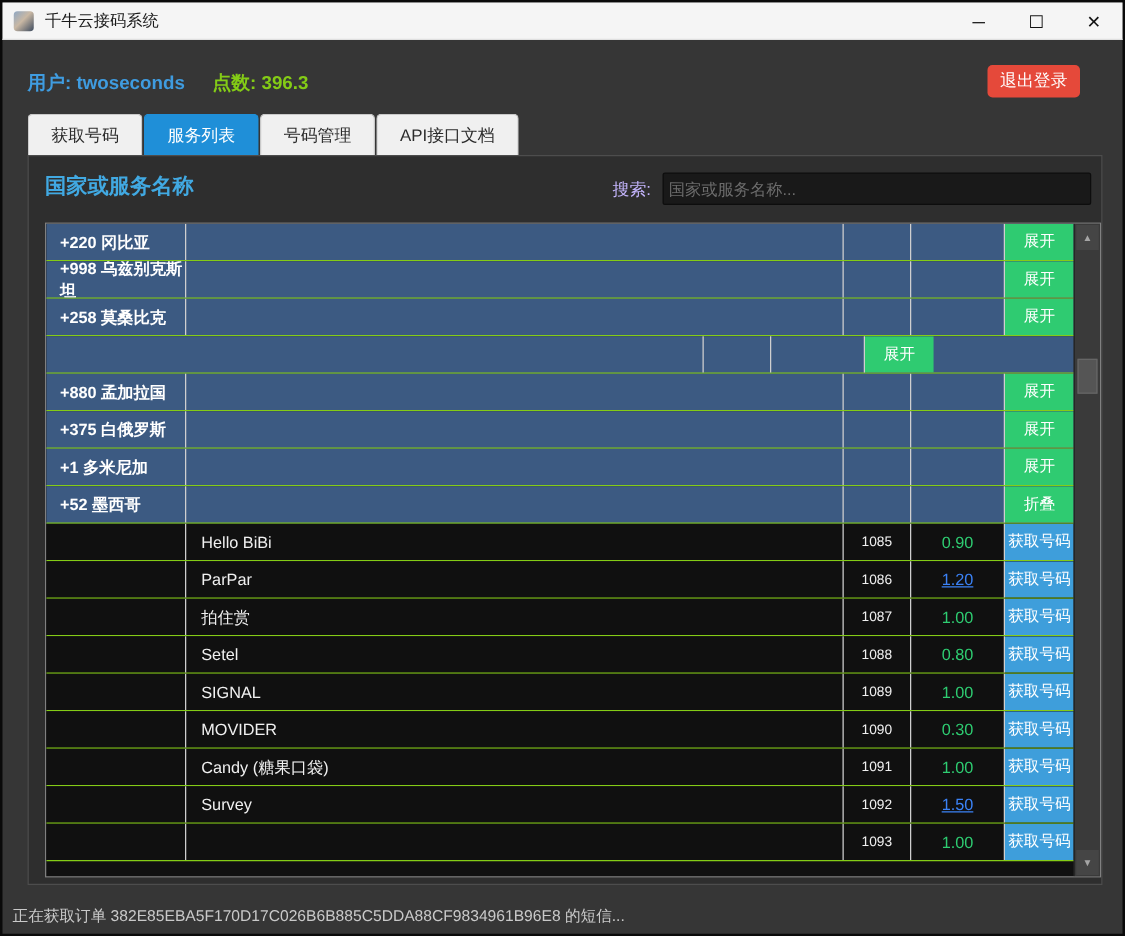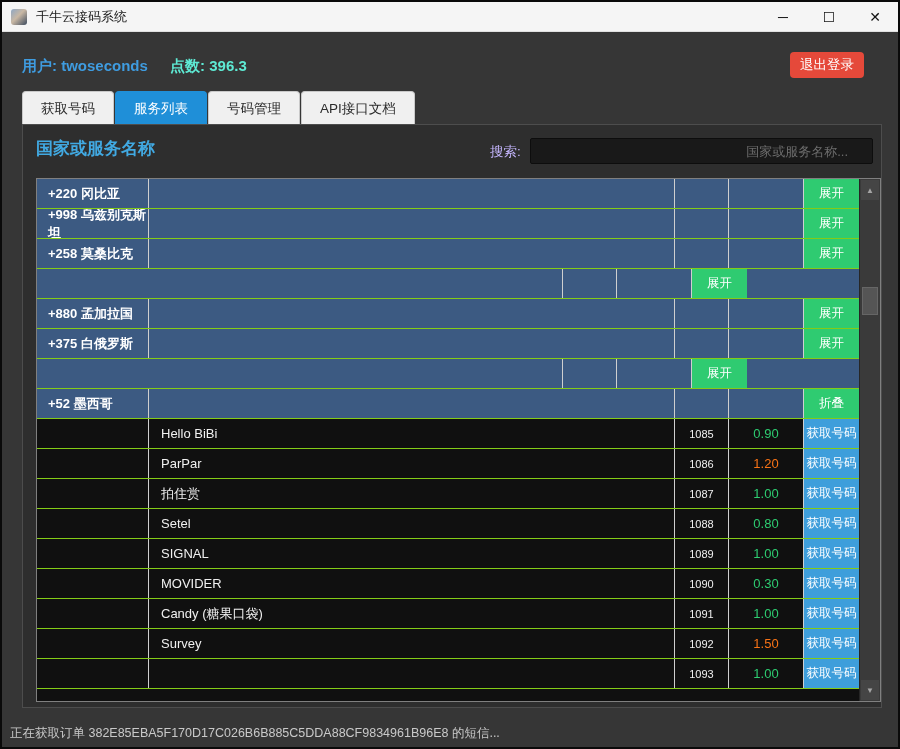--- a/index.html
+++ b/index.html
@@ -13,33 +13,33 @@
   .app-icon { width:16px; height:16px; margin:0 9px 0 9px; border-radius:3px;
     background:linear-gradient(135deg,#8ea7c4 0%,#c9b8a4 45%,#3c4a5e 100%); }
   .win-title { font-size:13px; color:#1a1a1a; }
   .win-controls { position:absolute; right:0; top:0; height:30px; display:flex; }
   .win-btn { width:46px; height:30px; display:flex; align-items:center; justify-content:center; font-size:14px; color:#111; cursor:default; }
 
   
   .userbar { position:absolute; left:20px; top:50px; right:18px; height:30px; }
   .user-info { position:absolute; left:0; top:5px; font-size:15px; font-weight:bold; }
   .user-part { color:#3f9ce0; }
-  .points-part { color:#5eead4; margin-left:18px; }
+  .points-part { color:#84cc16; margin-left:18px; }
   .logout-btn { position:absolute; right:16px; top:0; width:74px; height:26px; background:#e5493a; color:#fff; font-size:13.5px; border:none; border-radius:4px; display:flex; align-items:center; justify-content:center; }
 
   
   .tabs { position:absolute; left:20px; top:89px; height:34px; display:flex; }
   .tab { height:34px; padding:0 18px; min-width:80px; display:flex; align-items:center; justify-content:center; background:#f0f0f0; color:#2b2b2b; font-size:13.5px; border-radius:4px 4px 0 0; margin-right:1px; border:1px solid #c9c9c9; border-bottom:none; }
   .tab.active { background:#1f8fd8; color:#fff; border-color:#1f8fd8; }
 
   
   .panel { position:absolute; left:20px; top:122px; width:860px; height:584px; background:#2e2e2e; border:1px solid #4d4d4d; }
   .panel-title { position:absolute; left:13px; top:12px; font-size:17px; font-weight:bold; color:#41a9e2; }
   .search-label { position:absolute; left:467px; top:18px; font-size:13.5px; color:#c4b5fd; }
-  .search-input { position:absolute; left:507px; top:13px; width:343px; height:26px; background:#191919; border:1px solid #0d0d0d; border-radius:2px; color:#bbb; font-size:13px; padding:0 24px;text-align:right; }
+  .search-input { position:absolute; left:507px; top:13px; width:343px; height:26px; background:#191919; border:1px solid #0d0d0d; border-radius:2px; color:#bbb; font-size:13px; padding:0 4px; }
   .search-input::placeholder { color:#6c6c6c; }
 
   
   .svc-table { position:absolute; left:13px; top:53px; width:845px; height:524px; border:1px solid #808080; background:#101010; overflow:hidden; }
   .trow { display:flex; height:30px; border-bottom:1px solid #84cc16; width:822px; }
   .thead-row { background:#9b59b6; border-bottom:none; }
   .cell { height:100%; border-right:1px solid #cfcfcf; display:flex; align-items:center; overflow:hidden; }
   .thead-row .cell { border-right:1px solid #8a4aa5; justify-content:center; color:#fff; font-weight:bold; font-size:13.5px; }
   .c-country { width:112px; }
   .c-name { width:526px; }
@@ -47,21 +47,21 @@
   .c-price { width:75px; }
   .c-act { width:55px; border-right:none !important; padding:0; }
 
   .country-row { background:#3c5a82; }
   .country-row .c-country { color:#fff; font-weight:bold; font-size:13px; padding-left:11px; }
   .service-row { background:#101010; }
   .service-row .c-name { color:#f0f0f0; font-size:13px; padding-left:12px; }
   .service-row .c-id { color:#f0f0f0; font-size:11px; justify-content:center; }
   .service-row .c-price { font-size:13px; justify-content:center; }
   .price.green { color:#2ecc71; }
-  .price.red { color:#f97316; }
+  .price.red { color:#3b82f6;text-decoration:underline; }
 
   .cell-btn { width:100%; height:100%; border:none; color:#fff; font-size:12.5px; display:flex; align-items:center; justify-content:center; }
   .btn-expand { background:#2fcb71; }
   .btn-get { background:#3e9edb; }
 
   
   .vscroll { position:absolute; top:0; right:0; bottom:0; width:21px; background:#3a3a3a; border-left:1px solid #262626; }
   .scroll-arrow { position:absolute; left:1px; right:1px; height:20px; background:#454545; color:#a5a5a5; font-size:8px; display:flex; align-items:center; justify-content:center; }
   .arrow-up { top:1px; }
   .arrow-down { bottom:1px; }
@@ -167,20 +167,21 @@
             <div class="cell c-country">+375 白俄罗斯</div>
             <div class="cell c-name"></div>
             <div class="cell c-id"></div>
             <div class="cell c-price"></div>
             <div class="cell c-act">
               <button class="cell-btn btn-expand">展开</button>
             </div>
           </div>
 
           <div class="trow country-row">
+            <div class="cell c-country">+1 多米尼加</div>
             <div class="cell c-name"></div>
             <div class="cell c-id"></div>
             <div class="cell c-price"></div>
             <div class="cell c-act">
               <button class="cell-btn btn-expand">展开</button>
             </div>
           </div>
 
           <div class="trow country-row">
             <div class="cell c-country">+52 墨西哥</div>

